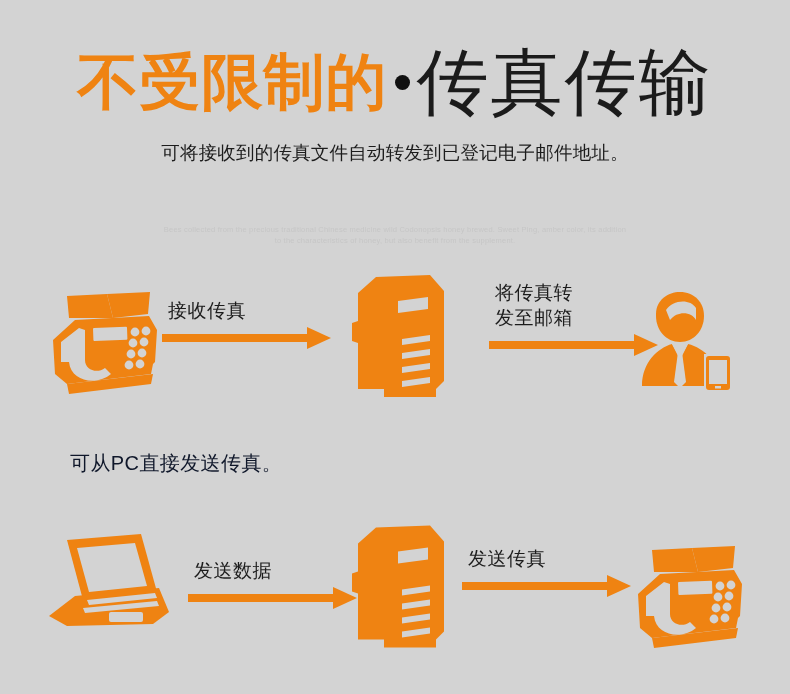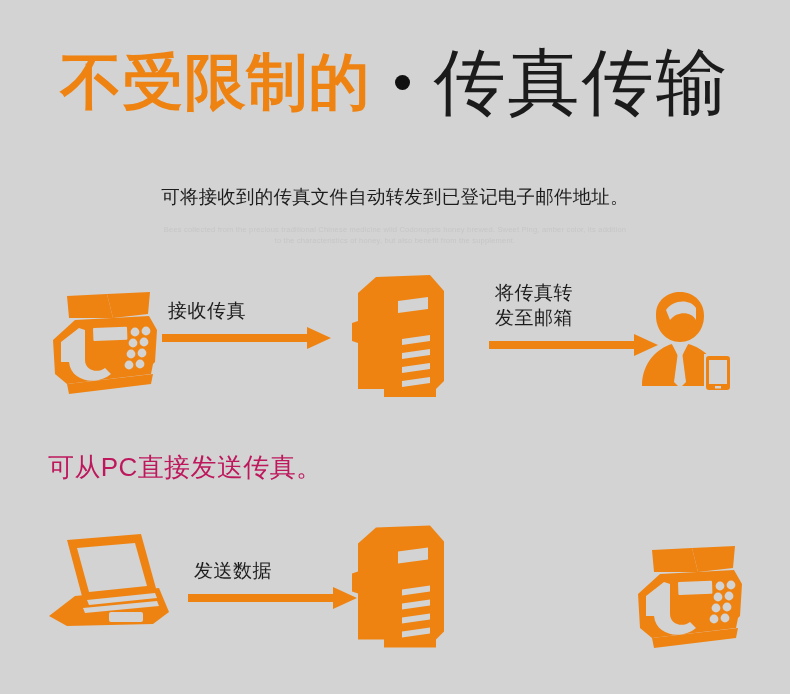--- a/index.html
+++ b/index.html
@@ -27,21 +27,21 @@
     position: absolute;
     left: 0;
     top: 46px;
     width: 790px;
     text-align: center;
   }
   .title-line {
     display: inline-flex;
     align-items: center;
     justify-content: flex-start;
-    gap: 18px;
+    gap: 1px;
     white-space: nowrap;
   }
   .title-orange {
     font-size: 61px;
     font-weight: bold;
     color: #ef8312;
     letter-spacing: 1px;
     line-height: 1;
   }
   .title-bullet {
@@ -67,21 +67,20 @@
     top: 138px;
     width: 790px;
     text-align: center;
     color: #1c1c1c;
     font-size: 18.5px;
     line-height: 30px;
     letter-spacing: 0.2px;
   }
   .subtext div {
     white-space: nowrap;
-    margin-top: 44px;
   }
 
   
   .watermark {
     position: absolute;
     left: 95px;
     top: 224px;
     width: 600px;
     text-align: center;
     color: #c6c6c6;
@@ -136,24 +135,24 @@
     top: 0;
     width: 0;
     height: 0;
     border-top: 11px solid transparent;
     border-bottom: 11px solid transparent;
     border-left: 24px solid #ef8312;
   }
 
   .standalone-note {
     position: absolute;
-    left: 48px;
+    left: 70px;
     top: 450px;
-    color: #be185d;
-    font-size: 26px;
+    color: #0f172a;
+    font-size: 20px;
     letter-spacing: 0.4px;
   }
 
   svg { display: block; }
 </style>
 </head>
 <body>
 
 <div class="page">
 
@@ -311,20 +310,27 @@
         <g fill="#d3d3d3">
           <path d="M58 36 L88 32 L88 44 L58 48 Z"></path>
           <path d="M62 74 L90 70 L90 76 L62 80 Z"></path>
           <path d="M62 88 L90 84 L90 90 L62 94 Z"></path>
           <path d="M62 102 L90 98 L90 104 L62 108 Z"></path>
           <path d="M62 116 L90 112 L90 118 L62 122 Z"></path>
         </g>
       </svg>
     </div>
 
+    <div class="arrow-block" style="left:462px; top:46px;">
+      <div class="arrow-caption"><span>发送传真</span></div>
+      <div class="arrow">
+        <span class="shaft"></span>
+          <span class="head"></span>
+      </div>
+    </div>
 
     <div class="node" style="left:630px; top:42px;">
       <svg width="120" height="110" viewBox="0 0 120 110" aria-hidden="true">
         <g fill="#ef8312">
           <path d="M24 30 L22 8 L62 6 L68 30 Z"></path>
           <path d="M62 6 L105 4 L103 26 L68 30 Z"></path>
           <path d="M8 52 L30 32 L104 28 L112 42 L110 74 L108 76 L106 86 L22 96 L10 86 Z"></path>
           <path d="M22 96 L108 86 L106 96 L24 106 Z"></path>
         </g>
         <g fill="#d3d3d3">

